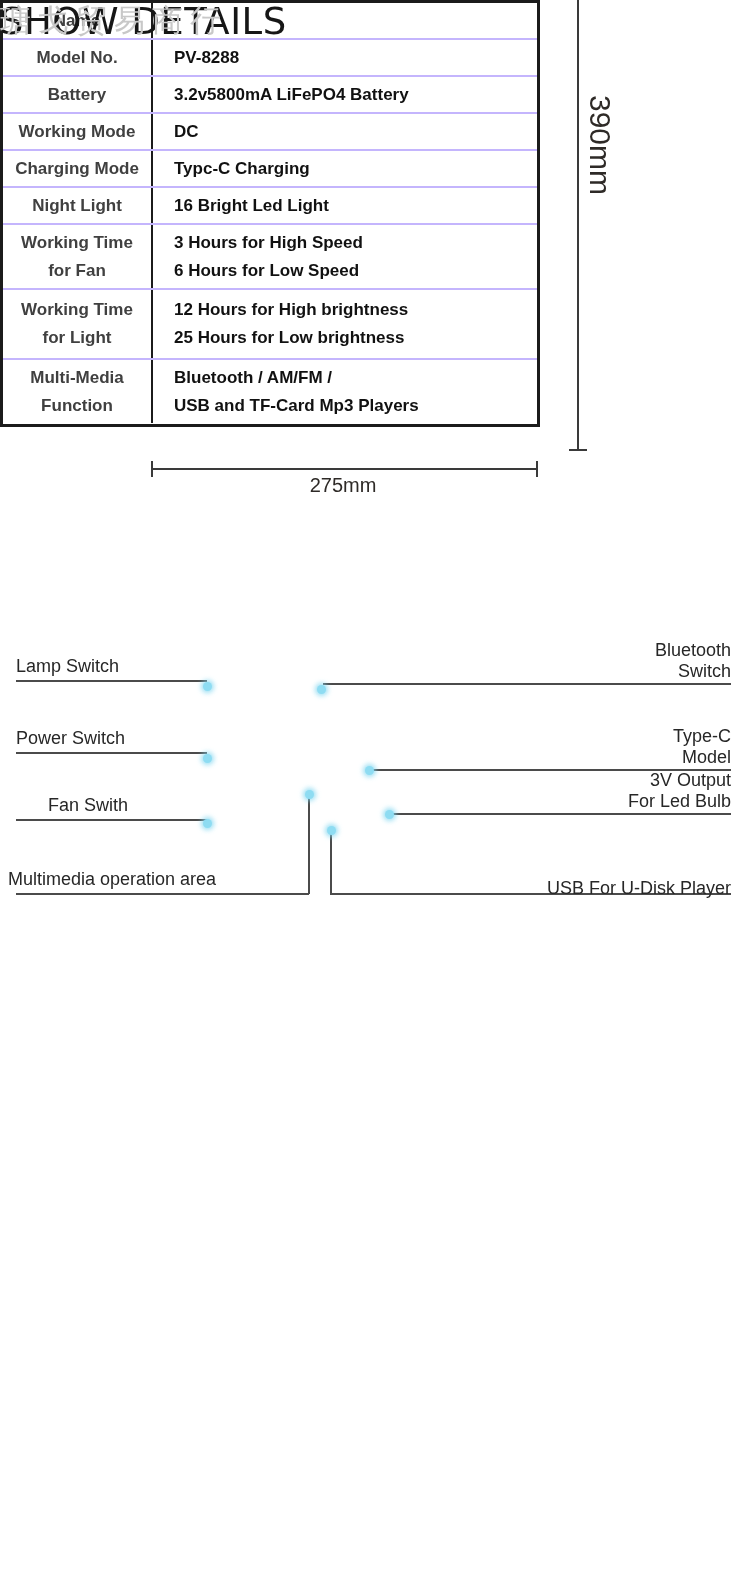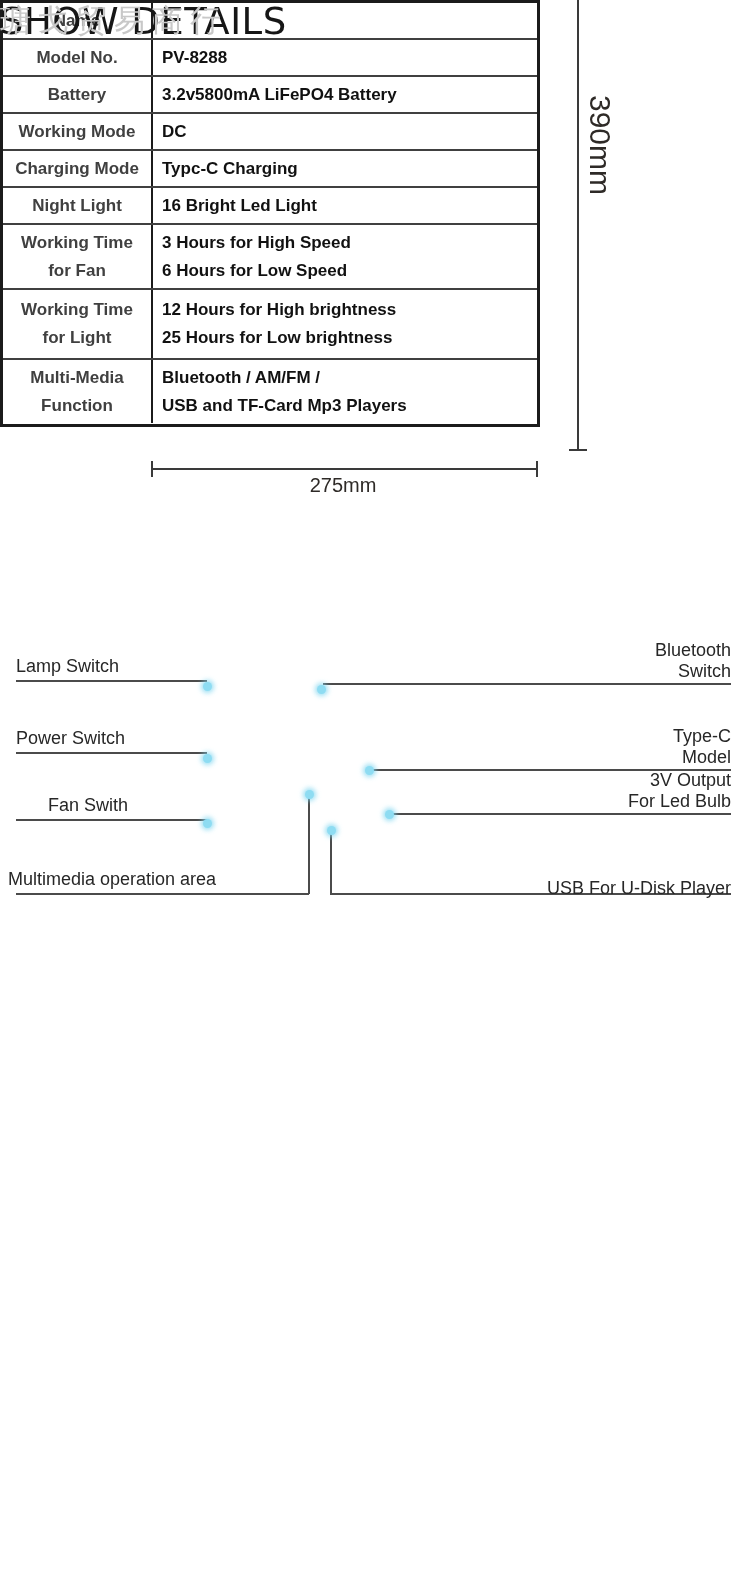--- a/index.html
+++ b/index.html
@@ -33,21 +33,21 @@
   .callout{font-size:18px;color:#272727;z-index:6;}
   .callout.right{text-align:right;line-height:21px;}
   .lead{background:#4b4b4b;z-index:5;}
   .dot{width:9px;height:9px;border-radius:50%;background:#8edcf2;box-shadow:0 0 5px 2px rgba(130,215,240,.8);z-index:5;}
 
   
   .blue-band{left:0;top:945;width:750;height:427;background:#c6d9ea;}
   .spec-table{left:107;top:945;width:540px;height:427px;background:#ffffff;border:3px solid #1b1b1b;
     display:flex;flex-direction:column;box-sizing:border-box;}
   .spec-row{display:flex;flex:0 0 35px;}
-  .spec-row + .spec-row{border-top:2px solid #404040;}
+  .spec-row + .spec-row{border-top:2px solid #c4b5fd;gap:12px;}
   .spec-row.tall1{flex:0 0 63px;}
   .spec-row.tall2{flex:0 0 68px;}
   .spec-row.tall3{flex:0 0 63px;}
   .spec-label{width:148px;flex:0 0 148px;border-right:2px solid #1b1b1b;display:flex;flex-direction:column;justify-content:center;align-items:center;font-weight:700;font-size:17px;color:#404040;}
   .spec-value{flex:1;display:flex;flex-direction:column;justify-content:center;padding-left:9px;font-weight:700;font-size:17px;color:#111;}
   .spec-label span,.spec-value span{display:block;line-height:28px;white-space:nowrap;}
 
   
   .band{left:0;top:1418;width:750;height:27;background:#f3f3f4;}
   .photo-bg{left:383;top:1444;width:367;height:131;background:#edeff1;}

